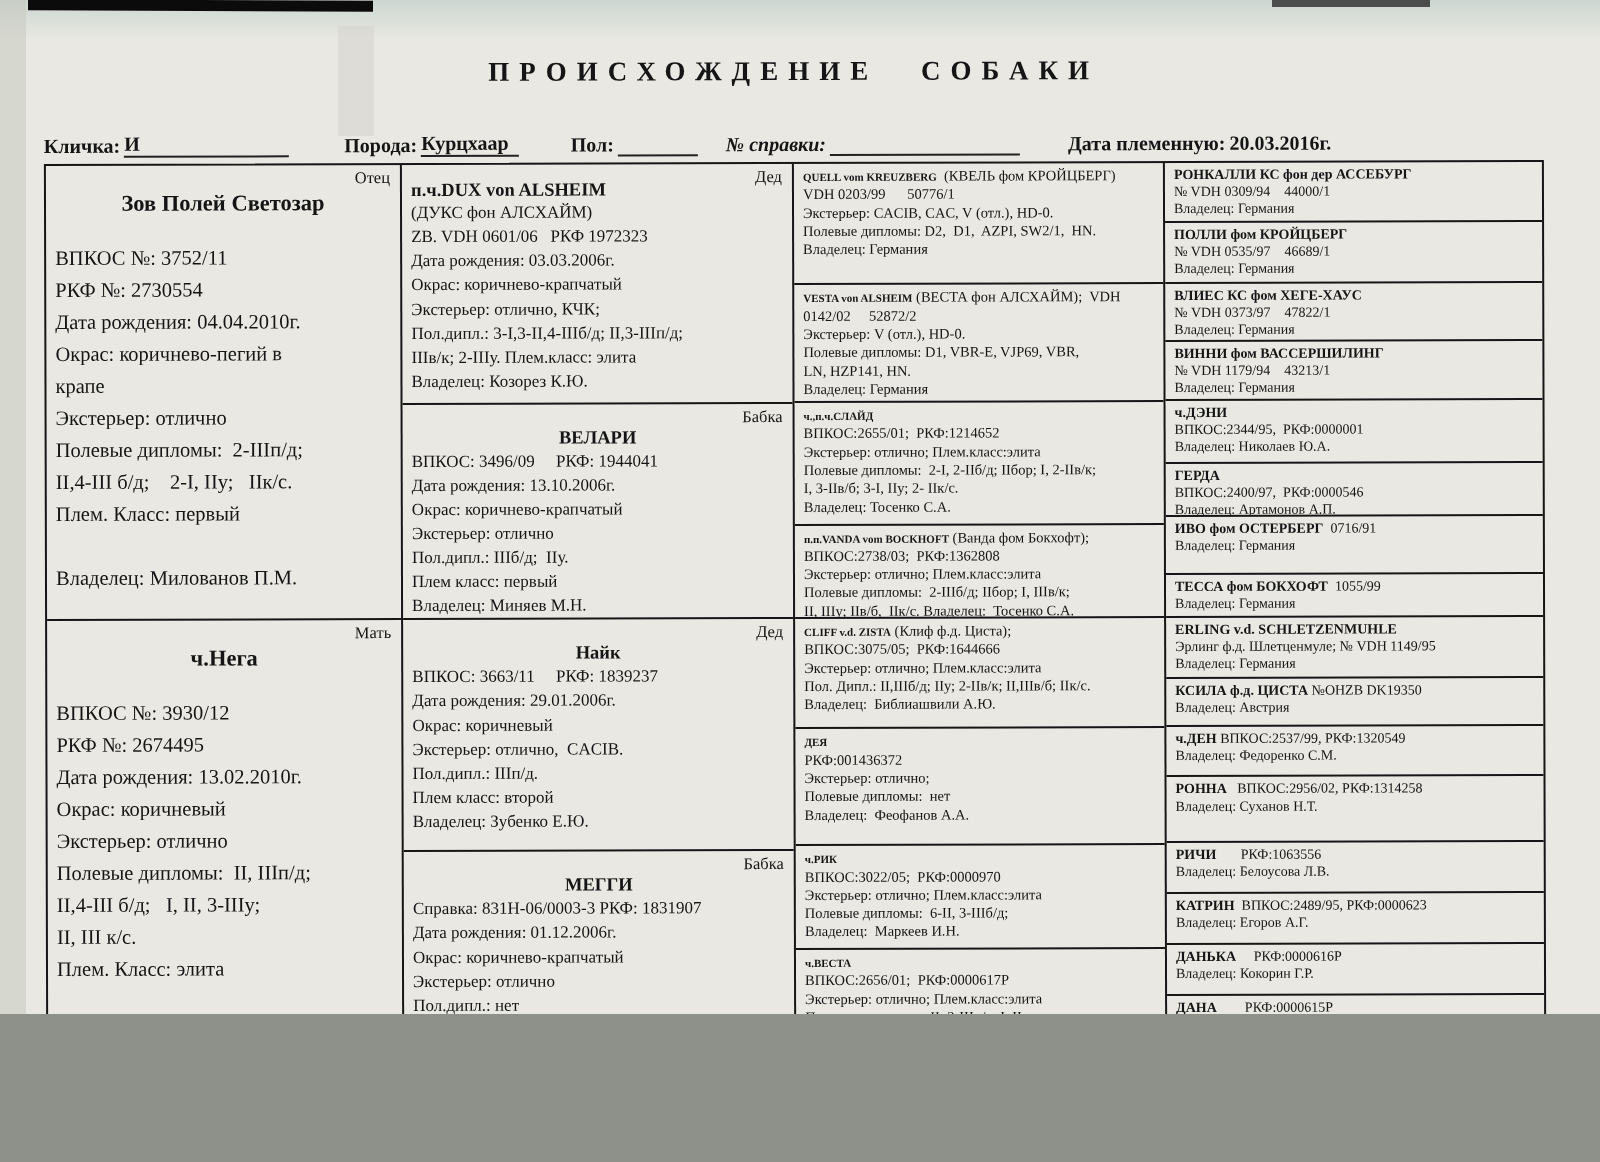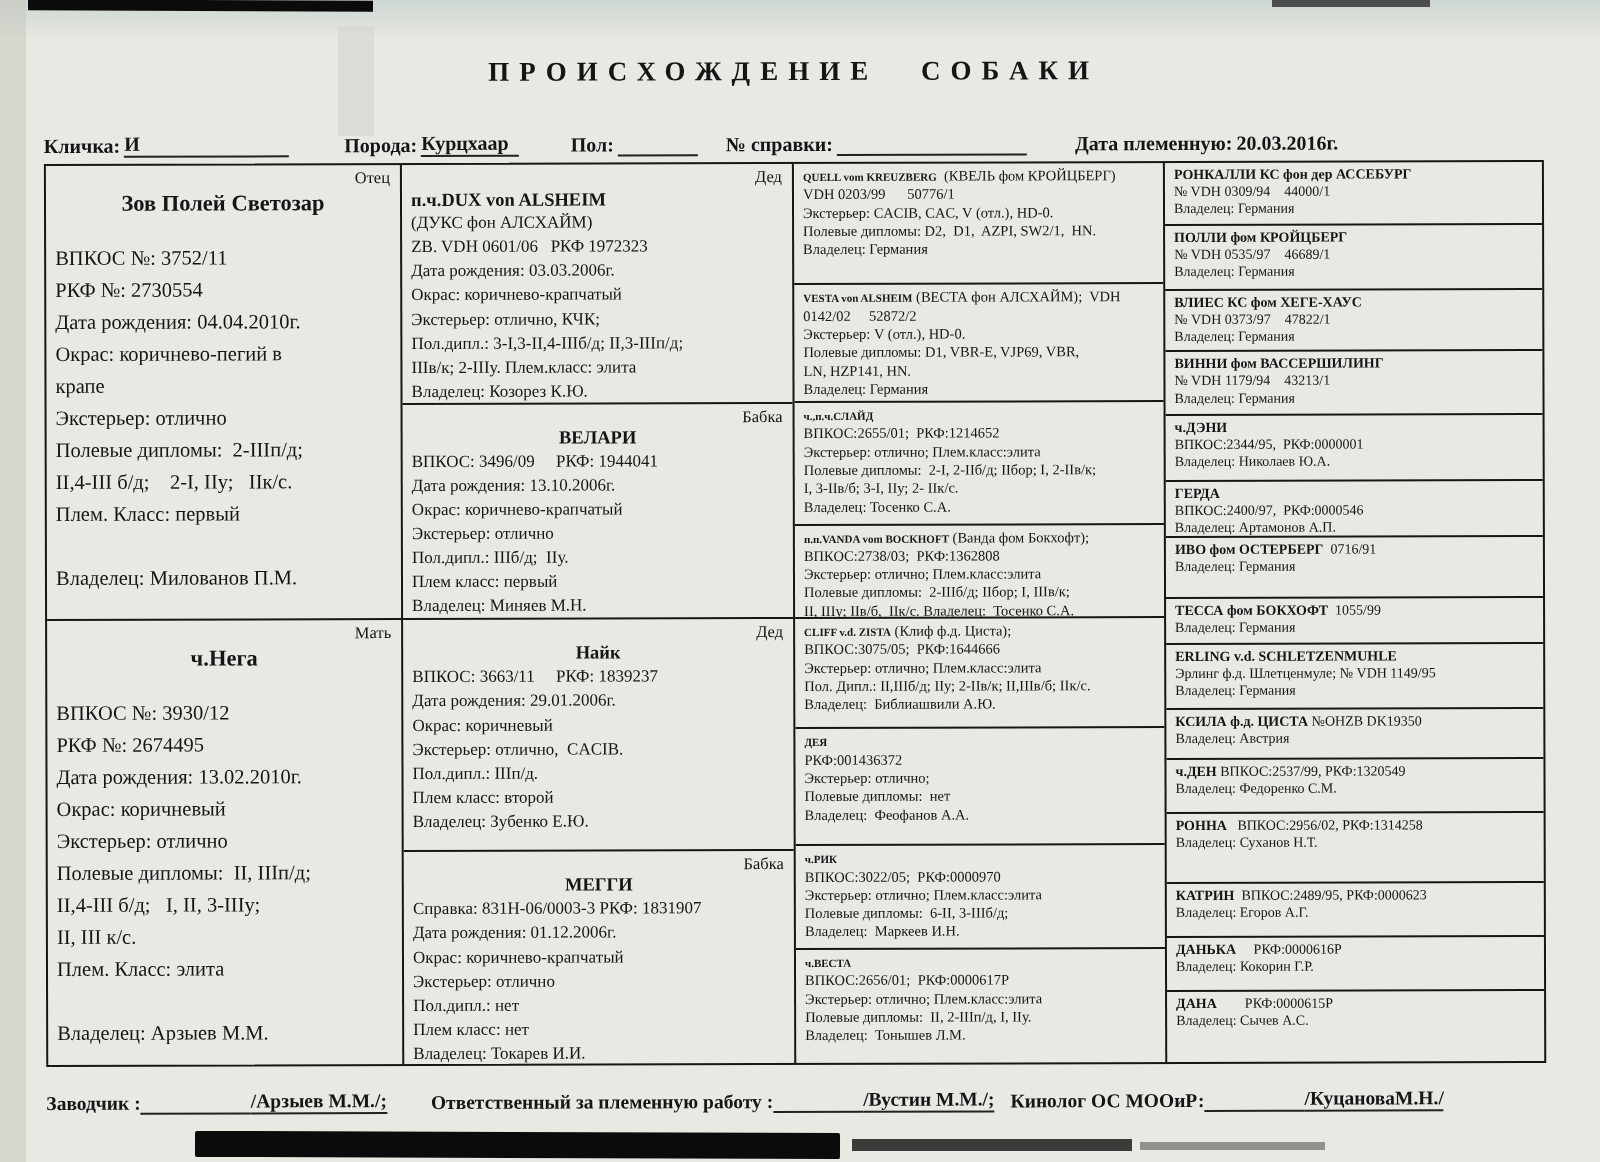--- a/index.html
+++ b/index.html
@@ -1,18 +1,18 @@
 <!DOCTYPE html>
 <html><head>
 <meta charset="utf-8">
 <style>
   * { margin:0; padding:0; box-sizing:border-box; }
   html,body { background:#8e918a; }
   body { font-family:"Liberation Serif","DejaVu Serif",serif; color:#151515; }
-  .scan { position:relative; width:1600px; height:1162px; background:#e9e8e2; overflow:hidden; }
+  .scan { position:relative; width:1600px; height:1014px; background:#e9e8e2; overflow:hidden; }
   .artifact { position:absolute; }
   .art-topblue { left:0; top:0; width:100%; height:40px; background:linear-gradient(#ccd6d0,#e9e8e2); }
   .art-leftedge { left:0; top:0; width:26px; height:100%; background:#c6c8c0; opacity:.55; }
   .art-topbar { left:28px; top:0; width:345px; height:11px; background:#0b0b0b; transform:rotate(.25deg); }
   .art-topsmudge { left:1272px; top:0; width:158px; height:7px; background:#2a2a2a; opacity:.8; }
   .art-fold { left:338px; top:26px; width:36px; height:110px; background:#d5d4ce; opacity:.6; }
   .art-botbar1 { left:195px; top:1132px; width:645px; height:26px; background:#0b0b0b; transform:rotate(.2deg); border-radius:2px; }
   .art-botbar2 { left:852px; top:1139px; width:280px; height:12px; background:#1c1c1c; opacity:.85; }
   .art-botbar3 { left:1140px; top:1142px; width:185px; height:8px; background:#3a3a3a; opacity:.5; }
 
@@ -22,35 +22,35 @@
 
   .header-row { display:flex; align-items:flex-end; font-size:20px; font-weight:bold; margin-bottom:6px; white-space:nowrap; }
   .hgroup { display:flex; align-items:flex-end; }
   .hlabel { margin-right:4px; }
   .hval { border-bottom:2px solid #222; }
   .blank { display:inline-block; border-bottom:2px solid #222; height:1.05em; }
   .w-name  { min-width:165px; }
   .w-breed { padding-right:10px; }
   .w-sex   { width:80px; }
   .w-cert  { width:190px; }
-  .g2 { margin-left:55px; } .g3 { margin-left:52px;margin-top:36px; } .g4 { margin-left:28px; } .g5 { margin-left:48px; }
+  .g2 { margin-left:55px; } .g3 { margin-left:52px;margin-top:36px; } .g4 { margin-left:28px;font-style:italic; } .g5 { margin-left:48px; }
 
   .ptable { display:flex; height:903px; border:2px solid #161616; }
   .col { display:flex; flex-direction:column; }
   .col:not(:last-child) { border-right:2px solid #161616; }
   .col1 { width:23.8%; } .col2 { width:26.2%; } .col3 { width:24.8%; } .col4 { width:25.2%; }
   .cell { position:relative; border-bottom:2px solid #161616; padding:3px 9px; overflow:hidden; }
   .col .cell:last-child { border-bottom:none; }
   .corner { position:absolute; top:3px; right:10px; font-size:16.5px; }
 
   .pname  { text-align:center; font-size:22.5px; font-weight:bold; margin-top:22px; margin-bottom:26px; }
   .plines { font-size:20.5px; line-height:1.56; }
 
   .gname      { text-align:center; font-size:18.5px; font-weight:bold; margin-top:20px; margin-bottom:1px; }
-  .gname-left { text-align:left;  font-size:18.5px; font-weight:bold; margin-top:22px; }
+  .gname-left { text-align:left;  font-size:18.5px; font-weight:bold; margin-top:12px; }
   .glines { font-size:17px; line-height:1.42; }
 
   .head { font-size:14.5px; line-height:1.26; }
   .head b { font-size:11px; }
   .slines { font-size:14.5px; line-height:1.26; }
   .t .head, .t .head b, .t .slines { font-size:14px; line-height:1.22; }
   .lines, .head { white-space:pre-wrap; }
 
   .footer { display:flex; align-items:flex-end; font-size:19.5px; font-weight:bold; margin-top:24px; white-space:nowrap; }
   .fname { border-bottom:2px solid #222; }
@@ -285,20 +285,24 @@
         </div>
         <div class="cell t" style="flex:50">
           <div class="head"><b>ч.ДЕН</b><span> ВПКОС:2537/99, РКФ:1320549</span></div>
           <div class="slines lines">Владелец: Федоренко С.М.</div>
         </div>
         <div class="cell t" style="flex:67">
           <div class="head"><b>РОННА</b><span>   ВПКОС:2956/02, РКФ:1314258</span></div>
           <div class="slines lines">Владелец: Суханов Н.Т.</div>
         </div>
         <div class="cell t" style="flex:50">
+          <div class="head"><b>РИЧИ</b><span>       РКФ:1063556</span></div>
+          <div class="slines lines">Владелец: Белоусова Л.В.</div>
+        </div>
+        <div class="cell t" style="flex:50">
           <div class="head"><b>КАТРИН</b><span>  ВПКОС:2489/95, РКФ:0000623</span></div>
           <div class="slines lines">Владелец: Егоров А.Г.</div>
         </div>
         <div class="cell t" style="flex:50">
           <div class="head"><b>ДАНЬКА</b><span>     РКФ:0000616Р</span></div>
           <div class="slines lines">Владелец: Кокорин Г.Р.</div>
         </div>
         <div class="cell t" style="flex:70">
           <div class="head"><b>ДАНА</b><span>        РКФ:0000615Р</span></div>
           <div class="slines lines">Владелец: Сычев А.С.</div>

